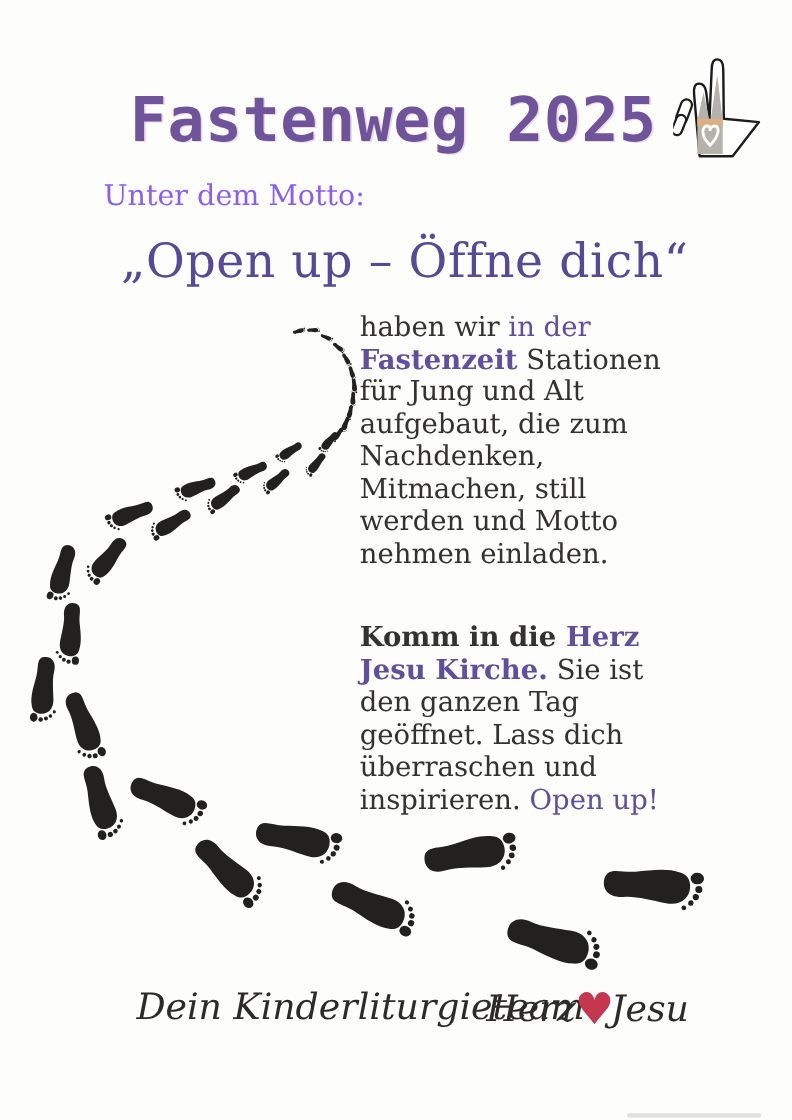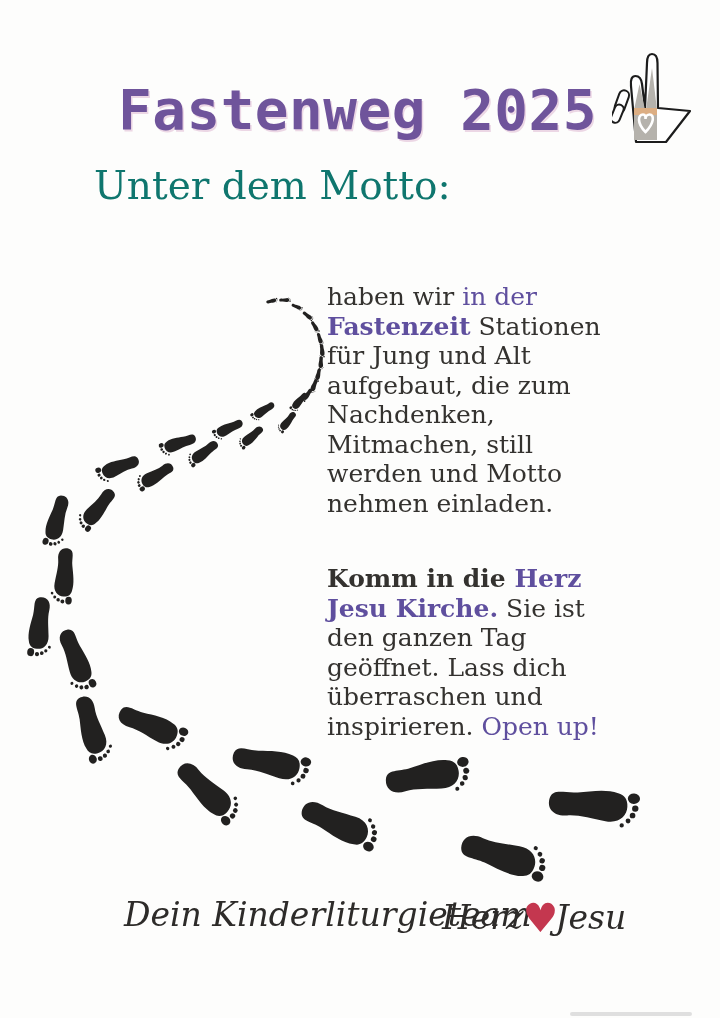--- a/index.html
+++ b/index.html
@@ -27,21 +27,21 @@
     position:absolute;left:118px;top:82px;margin:0;
     font-family:"DejaVu Sans Mono", monospace;
     font-weight:bold;font-size:56px;line-height:1;letter-spacing:.5px;
     color:var(--title-color);
     text-shadow:1.5px 1.5px 0 rgba(193,120,170,.28);
     white-space:nowrap;
   }
   .logo{position:absolute;left:612px;top:48px;width:100px;height:118px;}
   .intro{
     position:absolute;left:94px;top:163px;margin:0;
-    font-size:39px;line-height:1.2;font-weight:normal;color:#0f766e;white-space:nowrap;
+    font-size:26px;line-height:1.2;font-weight:normal;color:#8b5cf6;white-space:nowrap;
   }
   .motto{
     position:absolute;left:110px;top:213px;margin:0;
     font-size:43px;line-height:1.2;font-weight:normal;letter-spacing:.5px;
     color:var(--motto-color);white-space:nowrap;
   }
   .bodycol{
     position:absolute;left:327px;top:282px;width:330px;
     font-size:25px;line-height:29.5px;color:var(--text);
   }
@@ -138,20 +138,21 @@
     </g>
 
     <rect x="22" y="60" width="23" height="7" fill="var(--band)"></rect>
 
     <path d="M 33.5,84 C 24.5,75 26,66.5 31,66.5 C 34,66.5 33.5,70 33.5,71
              C 33.5,70 34,66.5 37.5,66.5 C 42.5,66.5 42.5,75 33.5,84 Z" fill="none" stroke="#ffffff" stroke-width="2.6"></path>
   </svg>
 
   <h2 class="intro">Unter dem Motto:</h2>
 
+  <h2 class="motto">„Open up – Öffne dich“</h2>
 
   <div class="bodycol">
     <p>
       <span>haben wir </span><span class="purple">in der</span><br>
       <span class="purple bold">Fastenzeit</span><span> Stationen</span><br>
       <span>für Jung und Alt</span><br>
       <span>aufgebaut, die zum</span><br>
       <span>Nachdenken,</span><br>
       <span>Mitmachen, still</span><br>
       <span>werden und Motto</span><br>

